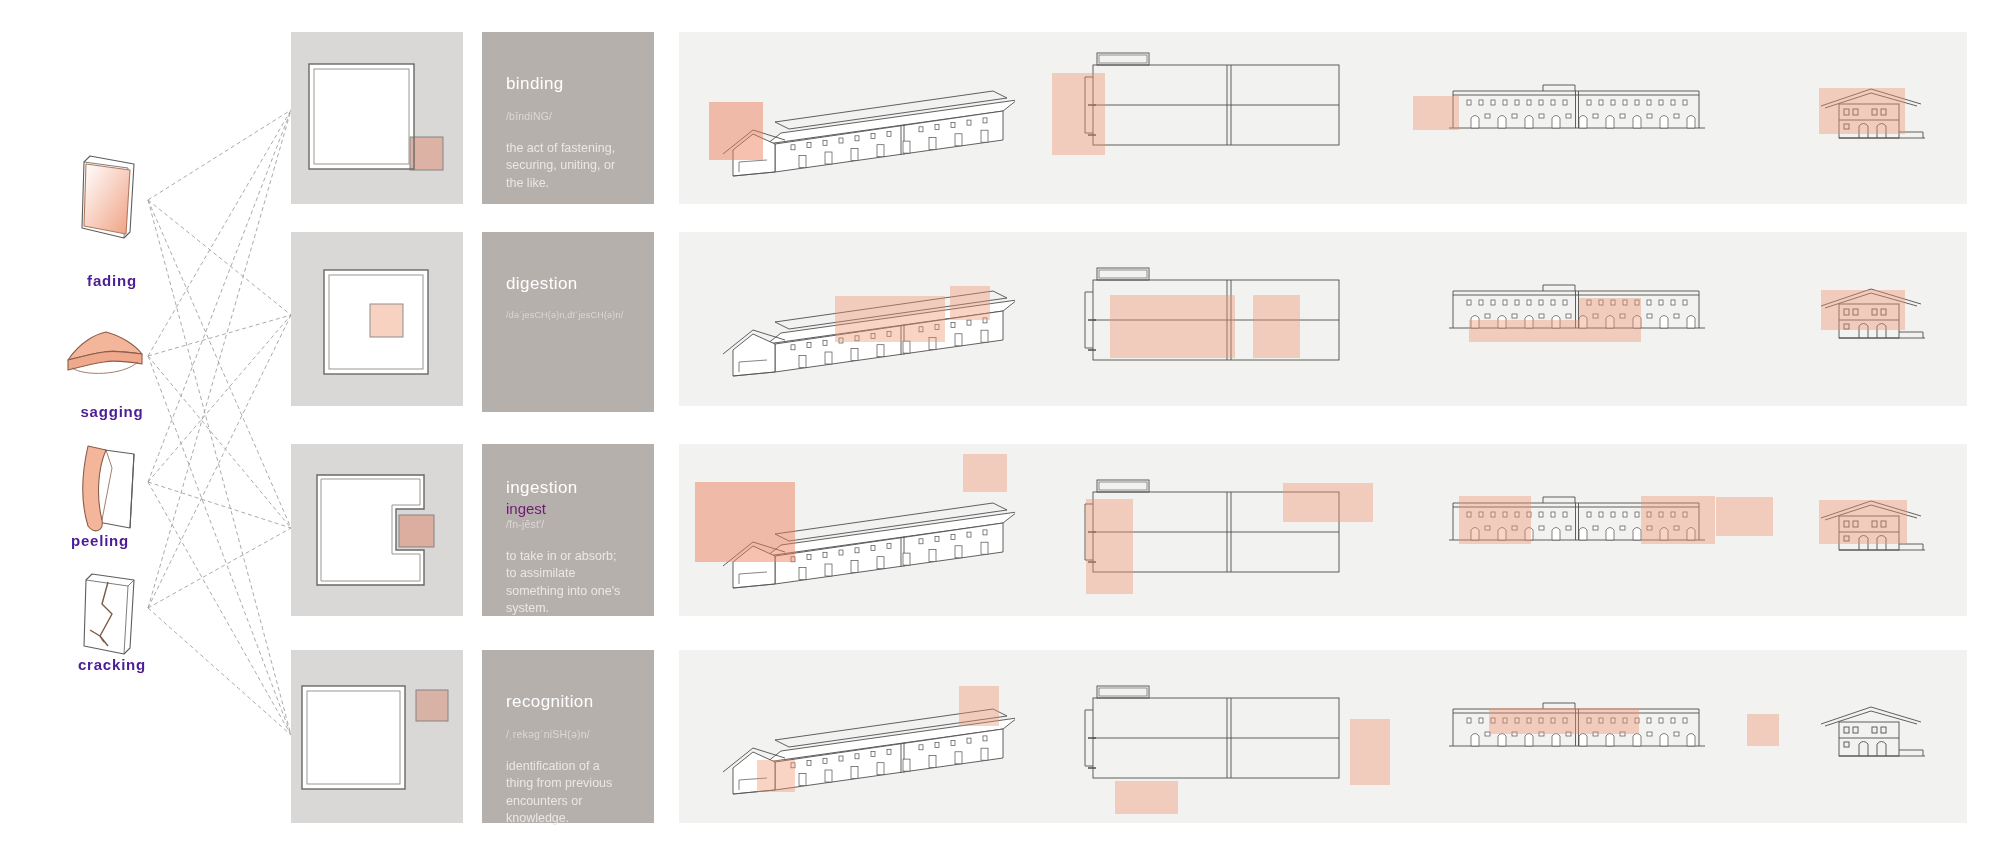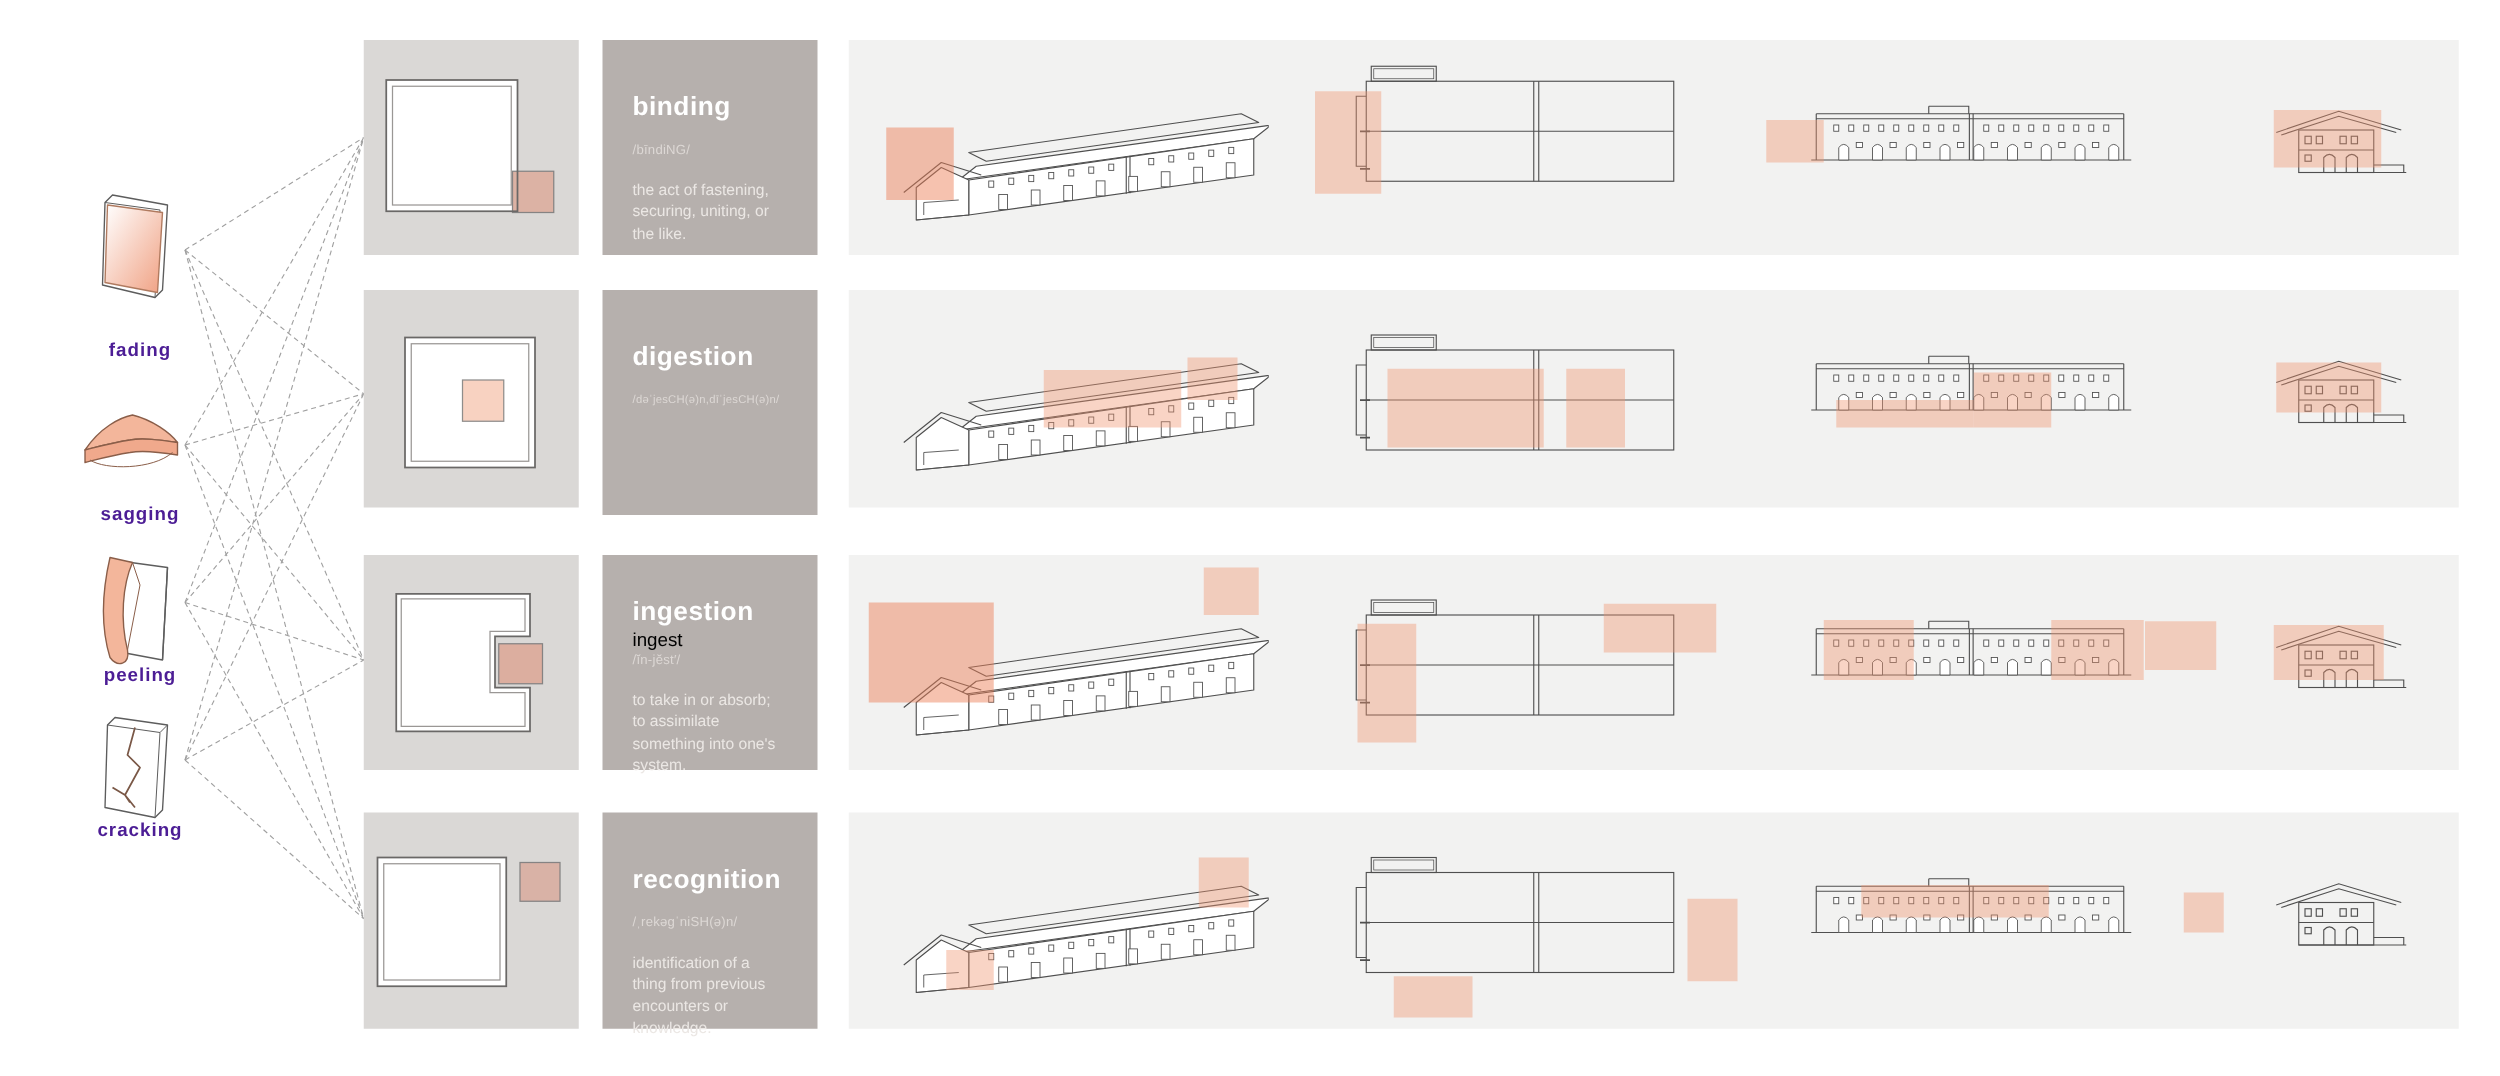--- a/index.html
+++ b/index.html
@@ -7,22 +7,22 @@
          font-family:"Liberation Sans", sans-serif;overflow:hidden;}
   .abs{position:absolute;}
   
   .decay-label{position:absolute;width:160px;text-align:center;color:#4c1d95;
                font-weight:bold;font-size:15px;letter-spacing:.8px;}
   
   .diagram-panel{position:absolute;left:291px;width:172px;height:172px;background:#dad8d6;}
   
   .def-panel{position:absolute;left:482px;width:172px;height:172px;background:#b6b0ad;
              box-sizing:border-box;padding:42px 20px 0 24px;color:#fff;}
-  .def-term{font-size:21px;font-weight:bold;letter-spacing:.4px;}
-  .def-sub{font-size:15px;color:#000000;margin-top:2px;}
+  .def-term{font-size:17px;font-weight:normal;letter-spacing:.4px;}
+  .def-sub{font-size:15px;color:#701a75;margin-top:2px;}
   .def-pron{font-size:10.5px;color:#ddd8d5;margin-top:16px;letter-spacing:.2px;}
   .def-pron.tight{margin-top:1px;}
   .def-text{font-size:12.5px;color:#ebe7e4;line-height:1.38;margin-top:18px;width:118px;}
   
   .band{position:absolute;left:679px;width:1288px;height:172px;background:#f2f2f1;}
   .hl{position:absolute;background:rgba(240,148,110,.40);}
   .hl.strong{background:rgba(236,128,88,.48);}
   svg{display:block;}
   .cell{position:absolute;}
 </style>
@@ -186,21 +186,21 @@
   <div class="decay-label" style="left:32px;top:403px;">sagging</div>
 
   <svg class="abs" style="left:76px;top:440px;" width="64" height="100">
     <g stroke="#5d5d5d" stroke-width="1.1" stroke-linejoin="round">
       <path d="M14 8 L58 14 L54 88 L22 82" fill="#fff"></path>
       <path d="M58 14 L54 88" fill="none"></path>
       <path d="M12 6 C6 32 4 60 12 86 C18 94 28 92 26 80 C20 56 22 28 30 10 Z" fill="#f3b69b" stroke="#8a5e49"></path>
       <path d="M30 10 L36 28 L26 80" fill="none" stroke="#8a5e49" stroke-width="0.8"></path>
     </g>
   </svg>
-  <div class="decay-label" style="left:32px;top:532px;">peeling</div>
+  <div class="decay-label" style="left:20px;top:532px;">peeling</div>
 
   <svg class="abs" style="left:78px;top:566px;" width="62" height="92">
     <g stroke="#5d5d5d" stroke-width="1.1" stroke-linejoin="round">
       <path d="M8 14 L14 8 L56 14 L52 82 L46 88 L6 80 Z" fill="#fff"></path>
       <path d="M8 14 L50 20 L46 88 M50 20 L56 14" fill="none" stroke-width="0.8"></path>
       <path d="M30 16 L24 38 L34 48 L22 70 L30 80 M22 70 L12 64 M22 70 L26 76" fill="none" stroke="#7a5847" stroke-width="1.4"></path>
     </g>
   </svg>
   <div class="decay-label" style="left:32px;top:656px;">cracking</div>
 

